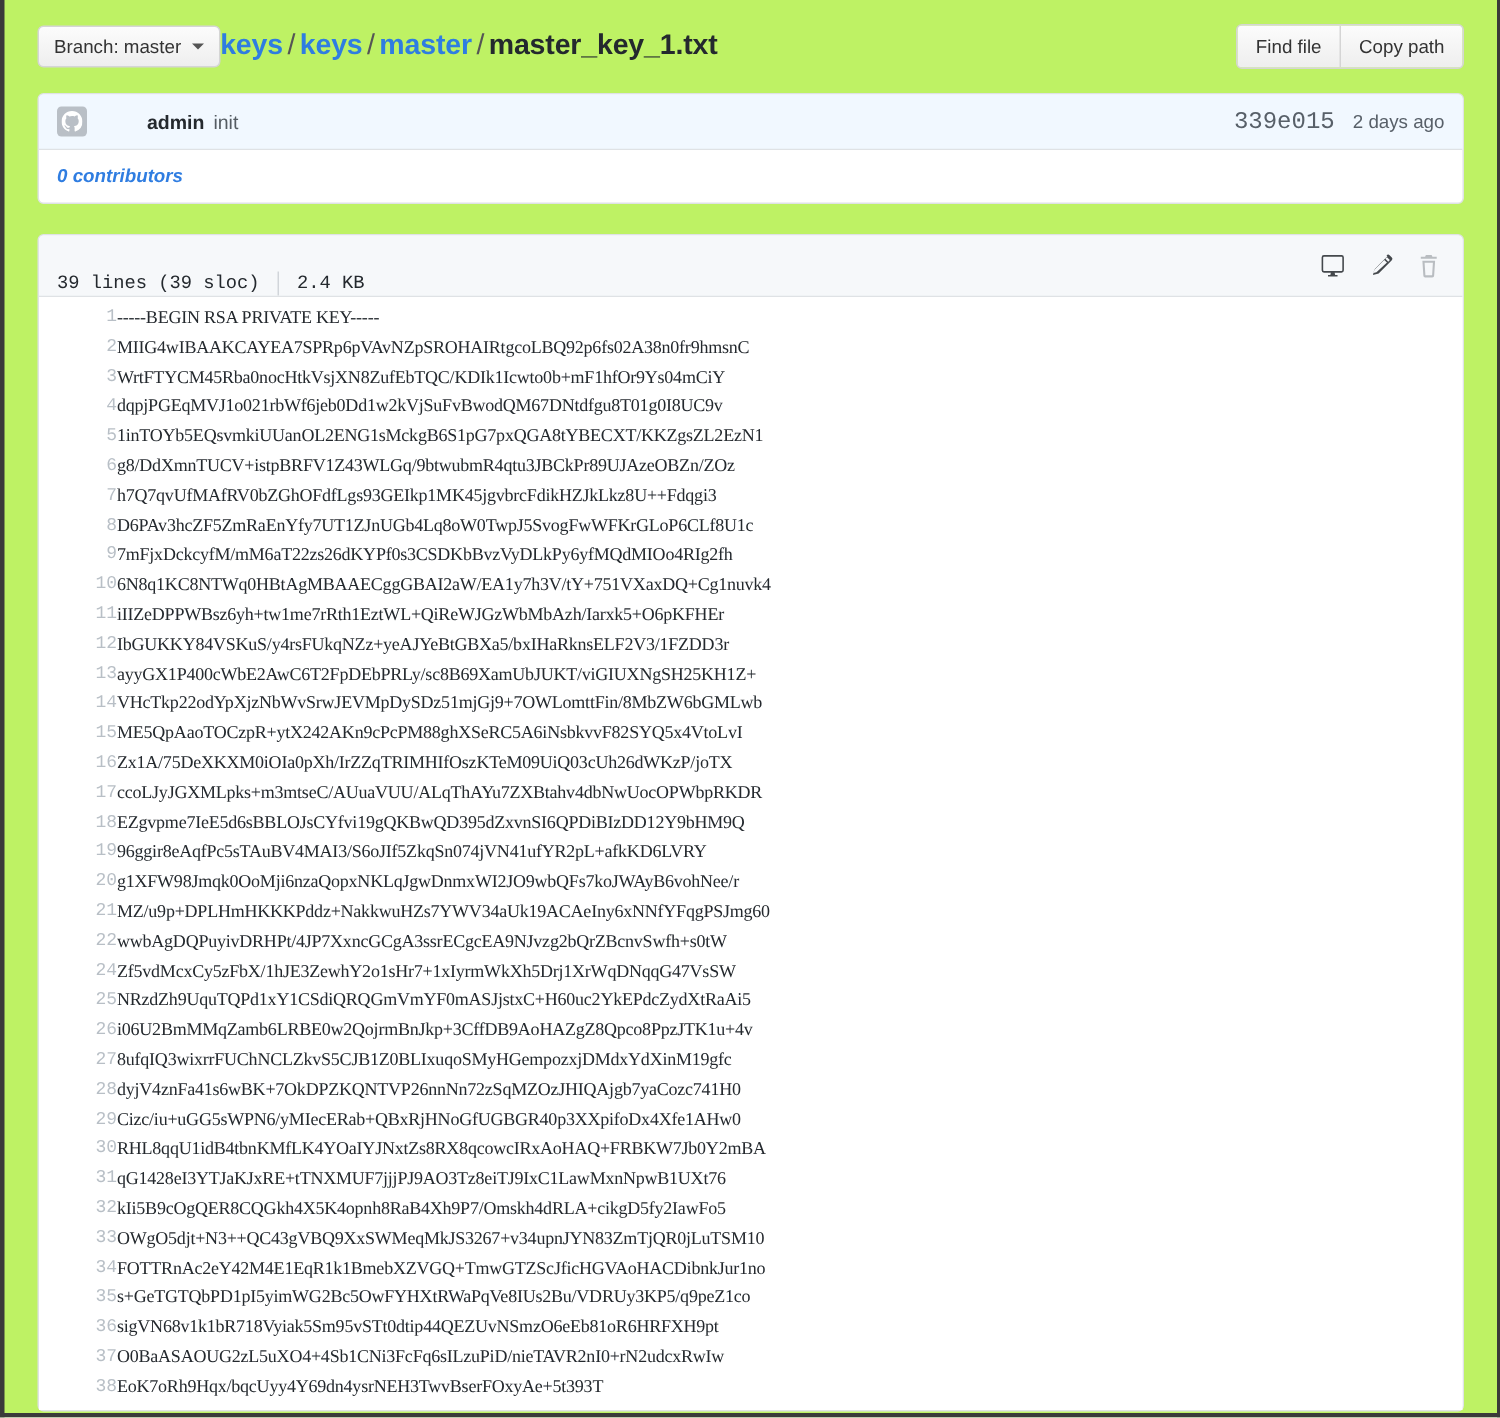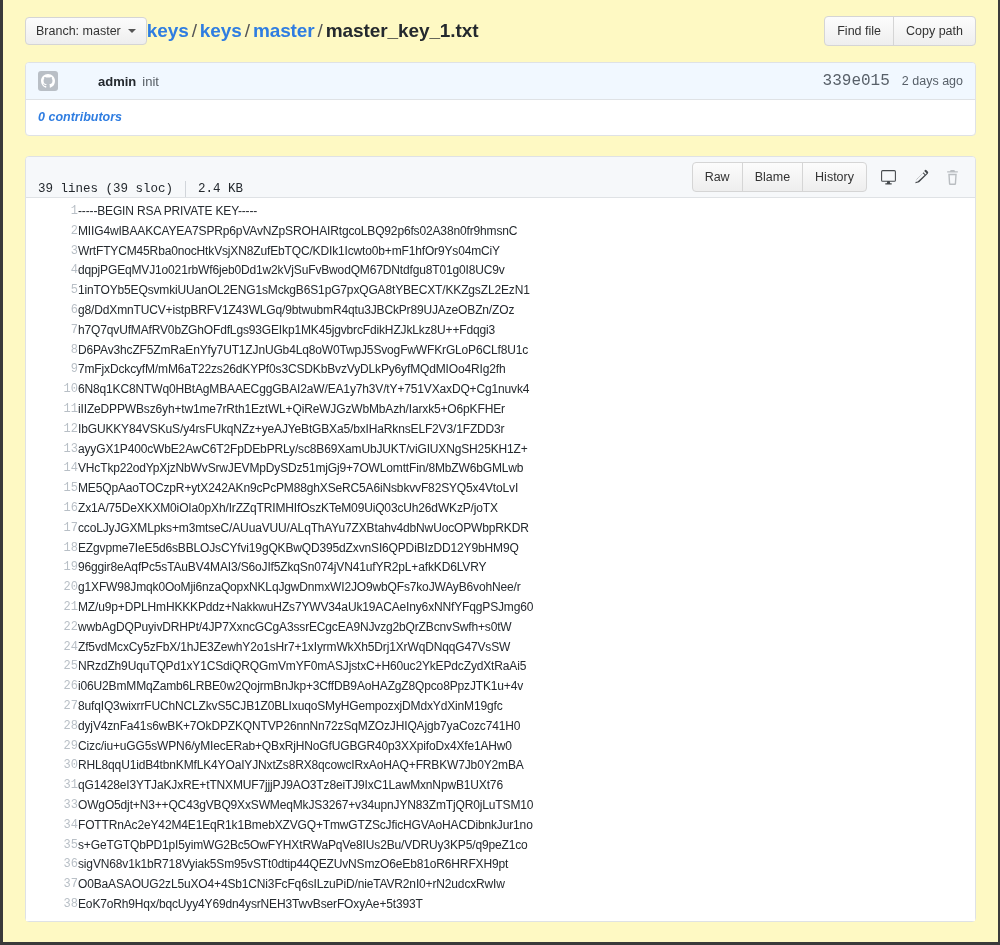--- a/index.html
+++ b/index.html
@@ -16,21 +16,21 @@
     overflow: hidden;
   }
   .page {
     position: relative;
     width: 1000px;
     height: 945px;
     box-sizing: border-box;
     border-left: 3px solid #3a3a3a;
     border-right: 2px solid #3a3a3a;
     border-bottom: 3px solid #3a3a3a;
-    background: #fef9c3;
+    background: #bef264;
   }
   .inner {
     padding: 14px 22px 0 22px;
   }
 
   
   .bc-row {
     display: flex;
     align-items: center;
     height: 34px;
@@ -236,21 +236,21 @@
     padding-right: 12px;
     color: #b8bfc6;
     font-family: "Liberation Mono", monospace;
     font-size: 12px;
     line-height: 19.8px;
     user-select: none;
     white-space: nowrap;
   }
   td.lc {
     padding-left: 18px;
-    font-family: Liberation Sans, sans-serif;
+    font-family: Liberation Serif, serif;
     font-size: 12px;
     line-height: 19.8px;
     color: #24292e;
     white-space: pre;
     letter-spacing: -0.15px;
   }
 </style>
 </head>
 <body>
 
@@ -301,25 +301,20 @@
     </div>
 
     <div class="file-box">
       <div class="file-head">
         <div class="file-stats">
           <span>39 lines (39 sloc)</span>
           <span class="divider"></span>
           <span>2.4 KB</span>
         </div>
         <div class="file-actions">
-          <div class="btn-group">
-            <button class="gbtn">Raw</button>
-            <button class="gbtn">Blame</button>
-            <button class="gbtn">History</button>
-          </div>
           <span class="icon-btn">
             <svg width="17" height="17" viewBox="0 0 16 16" aria-hidden="true">
               <path fill="#44484c" d="M1 2.5A1.5 1.5 0 0 1 2.5 1h11A1.5 1.5 0 0 1 15 2.5v8a1.5 1.5 0 0 1-1.5
                 1.5H9.2l.3 1.5H11v1H5v-1h1.5l.3-1.5H2.5A1.5 1.5 0 0 1 1 10.5v-8zm1.5-.5a.5.5 0 0 0-.5.5v8c0
                 .28.22.5.5.5h11a.5.5 0 0 0 .5-.5v-8a.5.5 0 0 0-.5-.5h-11z"></path>
             </svg>
           </span>
           <span class="icon-btn">
             <svg width="17" height="17" viewBox="0 0 16 16" aria-hidden="true">
               <path fill="#44484c" d="M11.6 1.2a1.5 1.5 0 0 1 2.1 0l1.1 1.1a1.5 1.5 0 0 1 0 2.1l-8.1
@@ -453,20 +448,24 @@
               </tr>
             <tr>
                 <td class="ln">30</td>
                 <td class="lc">RHL8qqU1idB4tbnKMfLK4YOaIYJNxtZs8RX8qcowcIRxAoHAQ+FRBKW7Jb0Y2mBA</td>
               </tr>
             <tr>
                 <td class="ln">31</td>
                 <td class="lc">qG1428eI3YTJaKJxRE+tTNXMUF7jjjPJ9AO3Tz8eiTJ9IxC1LawMxnNpwB1UXt76</td>
               </tr>
             <tr>
+                <td class="ln">32</td>
+                <td class="lc">kIi5B9cOgQER8CQGkh4X5K4opnh8RaB4Xh9P7/Omskh4dRLA+cikgD5fy2IawFo5</td>
+              </tr>
+            <tr>
                 <td class="ln">33</td>
                 <td class="lc">OWgO5djt+N3++QC43gVBQ9XxSWMeqMkJS3267+v34upnJYN83ZmTjQR0jLuTSM10</td>
               </tr>
             <tr>
                 <td class="ln">34</td>
                 <td class="lc">FOTTRnAc2eY42M4E1EqR1k1BmebXZVGQ+TmwGTZScJficHGVAoHACDibnkJur1no</td>
               </tr>
             <tr>
                 <td class="ln">35</td>
                 <td class="lc">s+GeTGTQbPD1pI5yimWG2Bc5OwFYHXtRWaPqVe8IUs2Bu/VDRUy3KP5/q9peZ1co</td>

